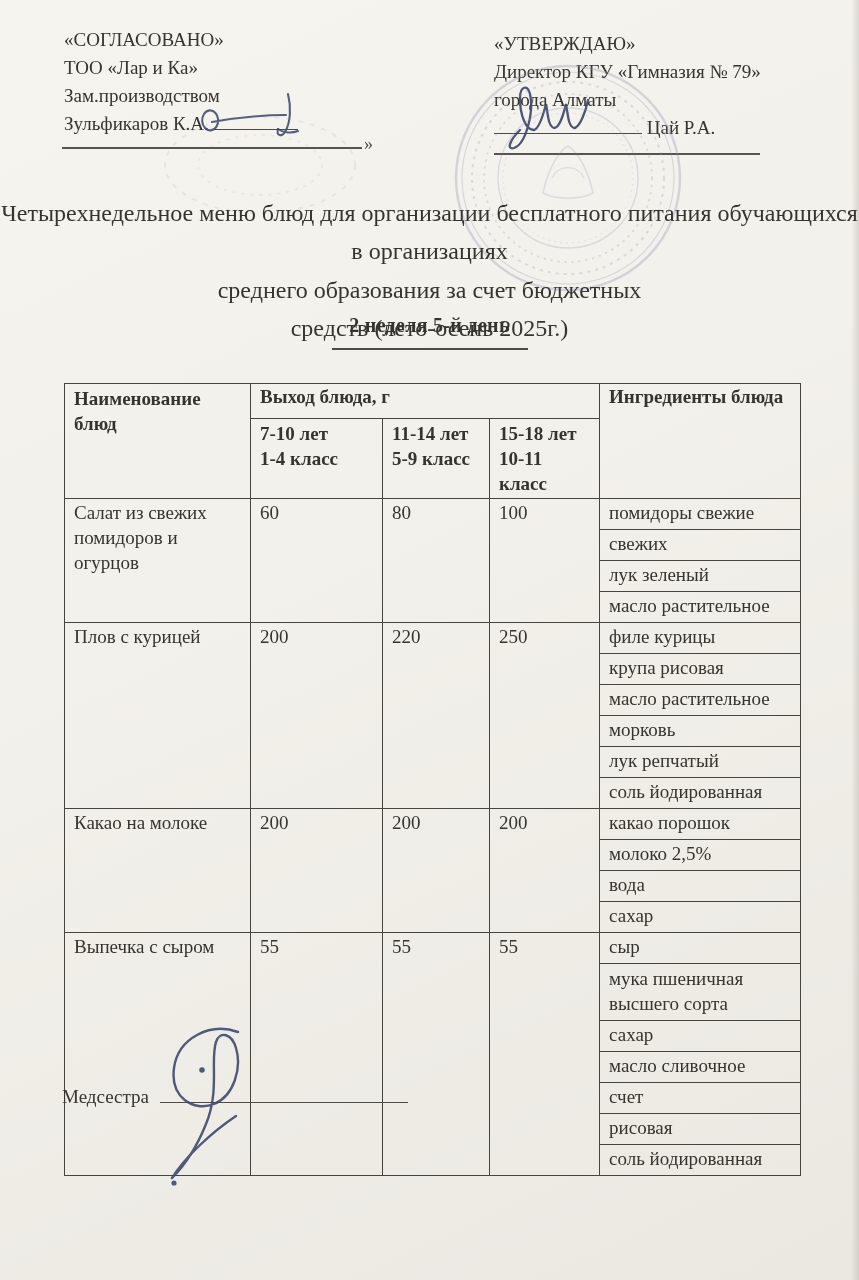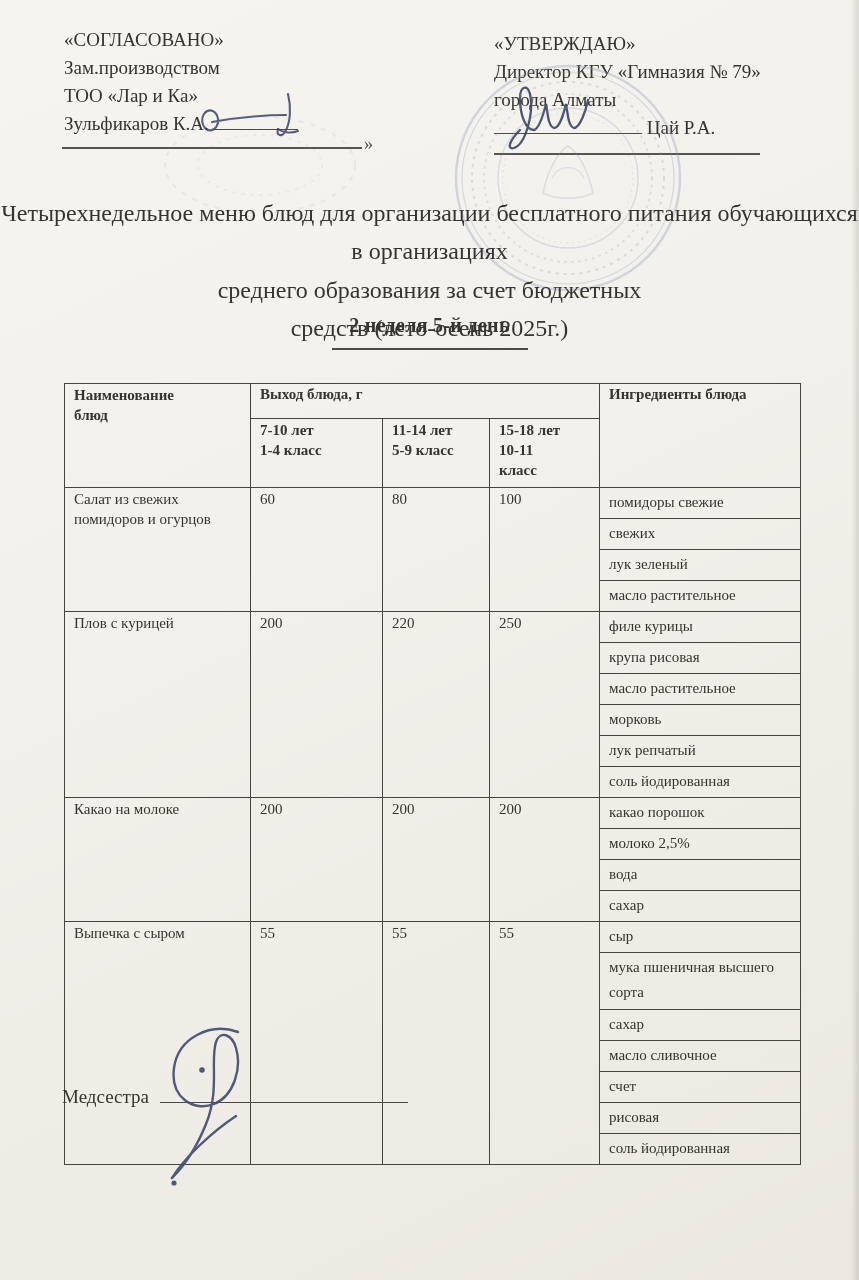--- a/index.html
+++ b/index.html
@@ -33,21 +33,21 @@
     position:absolute;left:0;top:314px;width:100%;
     text-align:center;font-size:20px;font-weight:bold;letter-spacing:.3px;
   }
   .subtitle-rule{
     position:absolute;left:332px;top:348px;width:196px;
     border-bottom:2px solid #4c4b45;
   }
   table.menu{
     position:absolute;left:64px;top:383px;width:736px;
     border-collapse:collapse;table-layout:fixed;
-    font-size:15px;
+    font-size:19px;
   }
   table.menu th,table.menu td{
     border:1.7px solid #45443f;
     padding:2px 8px 2px 9px;
     vertical-align:top;text-align:left;
     overflow:hidden;
   }
   table.menu th{font-weight:bold;}
   th.h-name{text-align:center;vertical-align:top;padding-top:5px;}
   th.h-output{text-align:center;height:30px;vertical-align:middle;}
@@ -61,22 +61,22 @@
   .footer-row .sig-underline{width:248px;}
   .stamp,.sig-svg{position:absolute;pointer-events:none;}
 </style>
 </head>
 <body>
 
 <div class="page">
 
   <div class="blk approval-left">
     <div>«СОГЛАСОВАНО»</div>
+    <div>ТОО «Лар и Ка»</div>
     <div>Зам.производством</div>
-    <div>ТОО «Лар и Ка»</div>
     <div>
       <span>Зульфикаров К.А.</span>
       <span class="sig-underline" style="width:84px"></span>
     </div>
   </div>
   <div class="long-line" style="left:62px;top:146px;width:300px"></div>
   <div class="quote-tail" style="left:364px;top:134px">»</div>
 
   <svg class="sig-svg" style="left:190px;top:88px" width="130" height="56" viewBox="0 0 130 56">
     <g fill="none" stroke="#3b4468" stroke-width="2.1" stroke-linecap="round" opacity="0.85">

